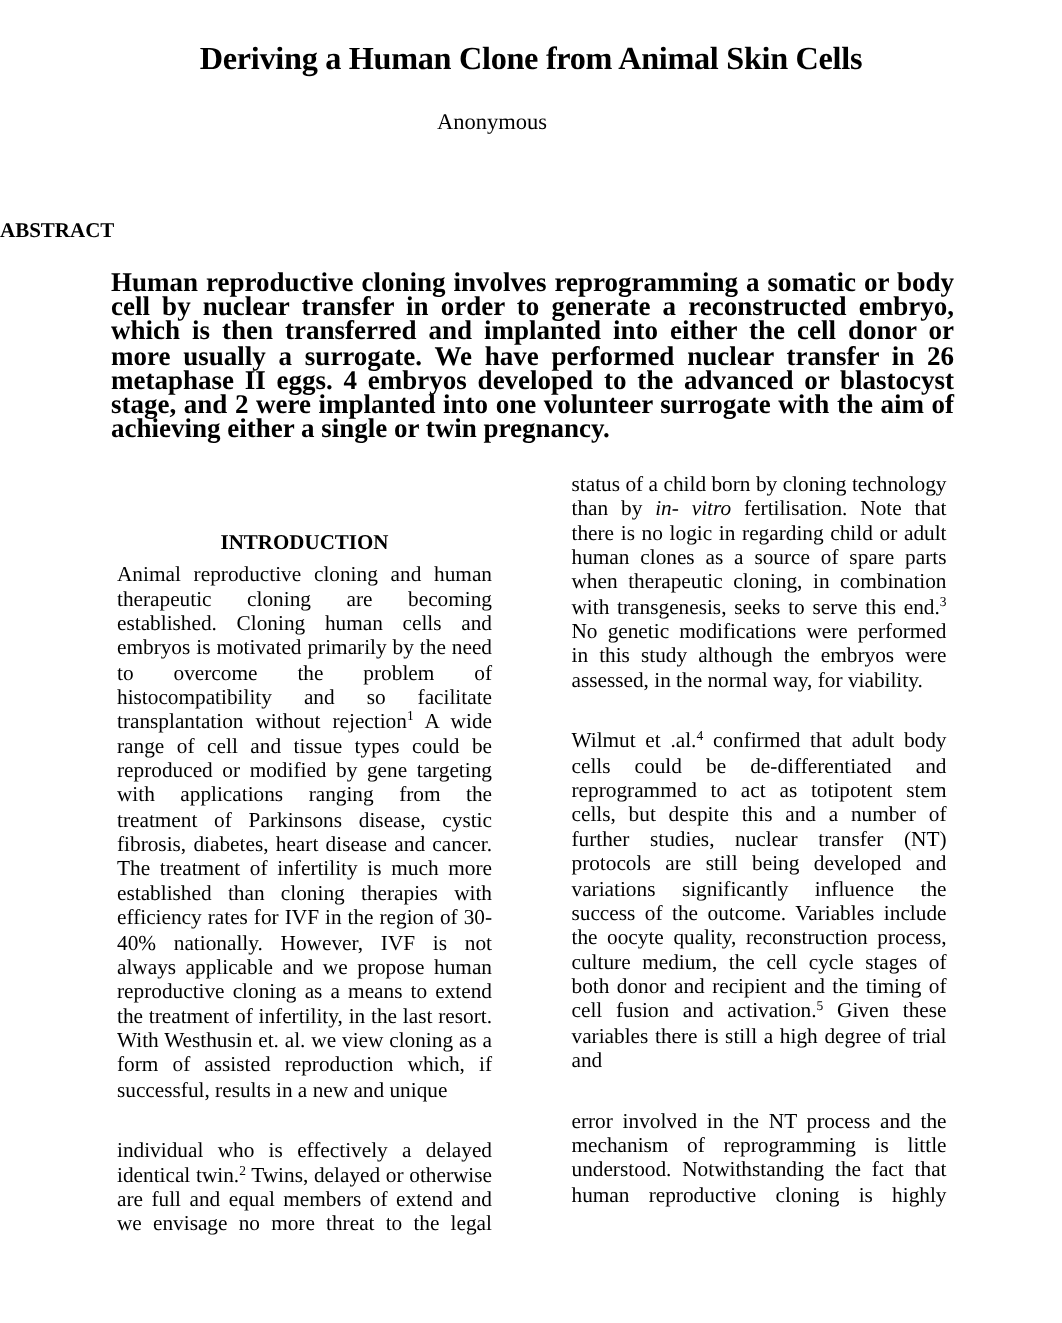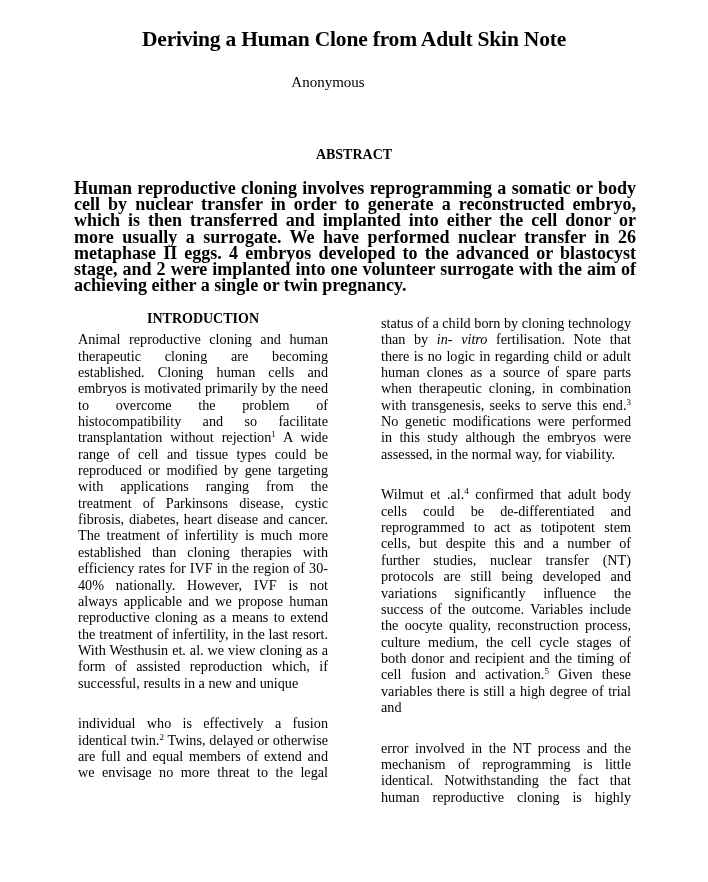--- a/index.html
+++ b/index.html
@@ -2,51 +2,51 @@
 <html><head>
 <meta charset="utf-8">
 <style>
   html, body { margin: 0; padding: 0; background: #ffffff; }
   body { width: 708px; height: 882px; position: relative; overflow: hidden;
          font-family: "Liberation Serif", "DejaVu Serif", serif; color: #000; }
   .title { position: absolute; top: 27px; left: 0; width: 708px; text-align: center;
            font-weight: bold; font-size: 21.5px; letter-spacing: -0.2px; }
   .author { position: absolute; top: 74px; left: 0; width: 656px; text-align: center;
             font-size: 15px; }
-  .abstract-heading { position: absolute; top: 147px; left: 0; width: 708px; text-align: center;
+  .abstract-heading { position: absolute; top: 147px; left: 0; width: 708px; 
                       font-weight: bold; font-size: 14px; }
   .abstract-body { position: absolute; top: 180px; left: 74px; width: 562px;
                    font-weight: bold; font-size: 18px; line-height: 16.2px;
                    text-align: justify; }
   .col { position: absolute; width: 258px; font-size: 14.2px; line-height: 16.35px;
          text-align: justify; }
   .col-left { left: 74px; top: 311px; }
   .col-right { left: 377px; top: 311px; }
-  .section-heading { text-align: center; font-weight: bold; font-size: 14px; }
+  .section-heading { text-align: center; font-weight: bold; font-size: 14px; margin-top: 44px; }
   .para { margin: 4px; }
   .gap { height: 16.35px; }
   sup { font-size: 9px; line-height: 0; vertical-align: 5px; }
   .it { font-style: italic; }
   .last { text-align-last: left; }
   .justify-last { text-align-last: justify; }
 </style>
 </head>
 <body>
 
-<div class="title">Deriving a Human Clone from Adult Skin Note</div>
+<div class="title">Deriving a Human Clone from Animal Skin Cells</div>
 <div class="author">Anonymous</div>
 <div class="abstract-heading">ABSTRACT</div>
 <div class="abstract-body last">Human reproductive cloning involves reprogramming a somatic or body cell by nuclear transfer in order to generate a reconstructed embryo, which is then transferred and implanted into either the cell donor or more usually a surrogate. We have performed nuclear transfer in 26 metaphase II eggs. 4 embryos developed to the advanced or blastocyst stage, and 2 were implanted into one volunteer surrogate with the aim of achieving either a single or twin pregnancy.</div>
 
 <div class="col col-left">
   <div class="section-heading">INTRODUCTION</div>
   <p class="para last"><span>Animal reproductive cloning and human therapeutic cloning are becoming established. Cloning human cells and embryos is motivated primarily by the need to overcome the problem of histocompatibility and so facilitate transplantation without rejection</span><sup>1</sup><span> A wide range of cell and tissue types could be reproduced or modified by gene targeting with applications ranging from the treatment of Parkinsons disease, cystic fibrosis, diabetes, heart disease and cancer. The treatment of infertility is much more established than cloning therapies with efficiency rates for IVF in the region of 30-40% nationally. However, IVF is not always applicable and we propose human reproductive cloning as a means to extend the treatment of infertility, in the last resort. With Westhusin et. al. we view cloning as a form of assisted reproduction which, if successful, results in a new and unique</span></p>
   <div class="gap"></div>
-  <p class="para justify-last"><span>individual who is effectively a fusion identical twin.</span><sup>2</sup><span> Twins, delayed or otherwise are full and equal members of extend and we envisage no more threat to the legal</span></p>
+  <p class="para justify-last"><span>individual who is effectively a delayed identical twin.</span><sup>2</sup><span> Twins, delayed or otherwise are full and equal members of extend and we envisage no more threat to the legal</span></p>
 </div>
 
 <div class="col col-right">
   <p class="para last"><span>status of a child born by cloning technology than by </span><span class="it">in- vitro</span><span> fertilisation. Note that there is no logic in regarding child or adult human clones as a source of spare parts when therapeutic cloning, in combination with transgenesis, seeks to serve this end.</span><sup>3</sup><span> No genetic modifications were performed in this study although the embryos were assessed, in the normal way, for viability.</span></p>
   <div class="gap"></div>
   <p class="para last"><span>Wilmut et .al.</span><sup>4</sup><span> confirmed that adult body cells could be de-differentiated and reprogrammed to act as totipotent stem cells, but despite this and a number of further studies, nuclear transfer (NT) protocols are still being developed and variations significantly influence the success of the outcome. Variables include the oocyte quality, reconstruction process, culture medium, the cell cycle stages of both donor and recipient and the timing of cell fusion and activation.</span><sup>5</sup><span> Given these variables there is still a high degree of trial and</span></p>
   <div class="gap"></div>
-  <p class="para justify-last">error involved in the NT process and the mechanism of reprogramming is little identical. Notwithstanding the fact that human reproductive cloning is highly</p>
+  <p class="para justify-last">error involved in the NT process and the mechanism of reprogramming is little understood. Notwithstanding the fact that human reproductive cloning is highly</p>
 </div>
 
 </body></html>

